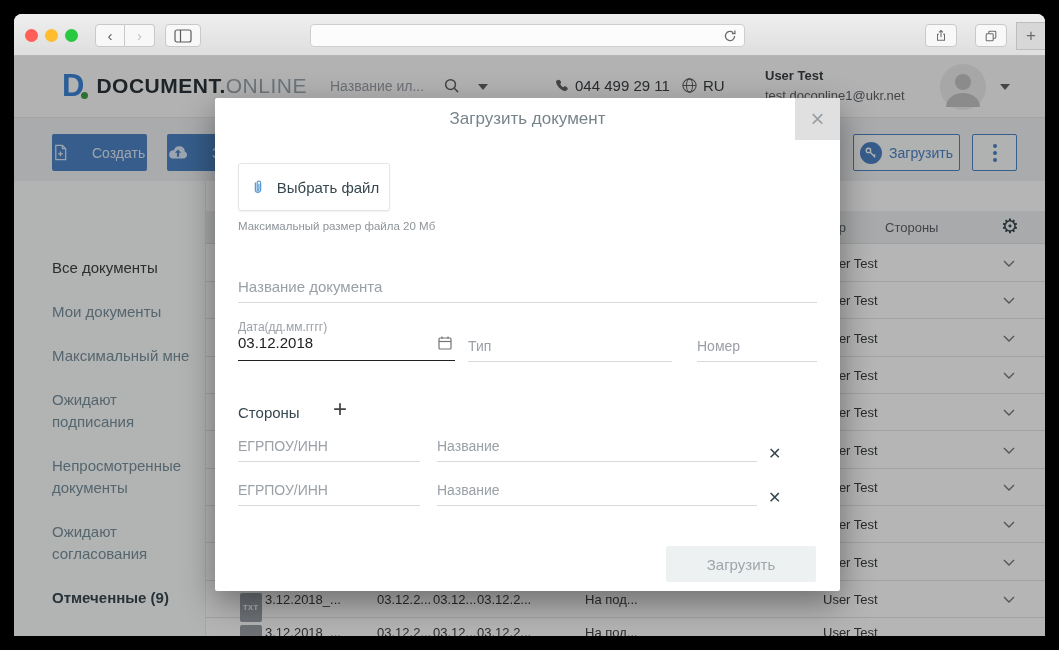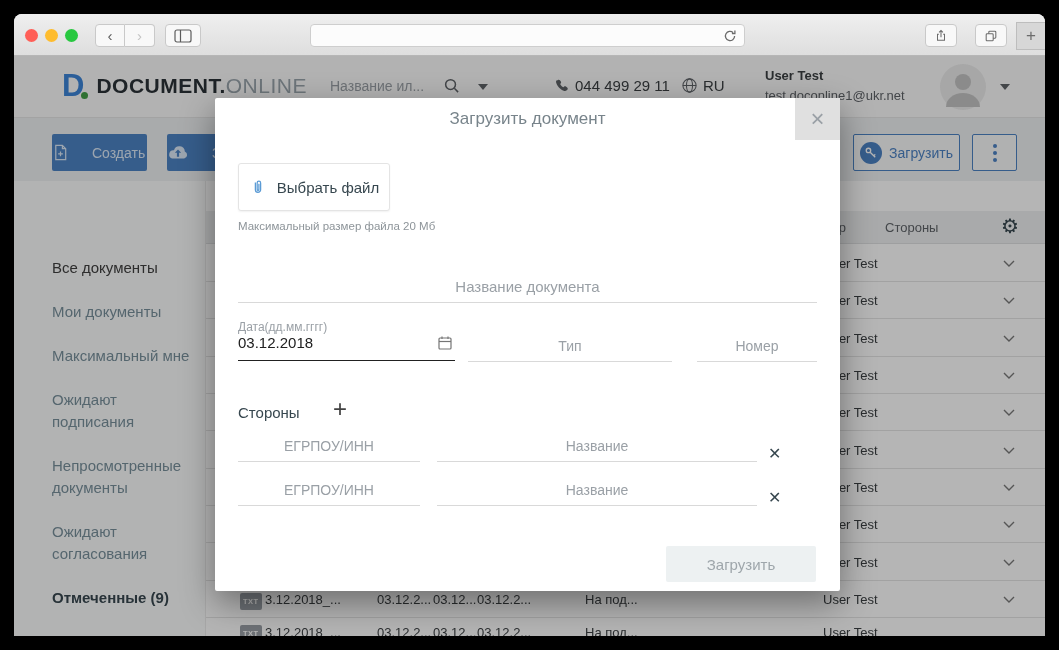--- a/index.html
+++ b/index.html
@@ -59,36 +59,36 @@
   .nav-item.bold { color:#37474f; font-weight:bold; }
 
   .tbl-head { position:absolute; left:192px; top:155px; width:839px; height:33px; background:#eef0f1; border-bottom:1px solid #dfe1e2; font-size:13px; color:#5f6368; }
   .th-author { position:absolute; left:568px; top:9px; width:72px; text-align:right; }
   .th-parties { position:absolute; left:679px; top:9px; }
   .gear { position:absolute; left:795px; top:3px; font-size:20px; color:#37474f; cursor:pointer; }
 
   .rows { position:absolute; left:192px; top:188px; width:839px; height:392px; background:#fff; }
   .trow { position:absolute; left:0; width:839px; height:38px; border-bottom:1px solid #e4e4e4; font-size:13px; color:#3c4043; cursor:pointer; }
   .trow > span { position:absolute; top:12px; white-space:nowrap; }
-  .trow .badge { top:13px; left:34px; background:#9aa0a6; color:#fff; font-size:7.5px; font-weight:bold; letter-spacing:.5px; padding:4px 3px; border-radius:2px; }
+  .trow .badge { top:13px; left:34px; background:#9aa0a6; color:#fff; font-size:7.5px; font-weight:bold; letter-spacing:.5px; padding:10px 3px; border-radius:2px; }
   .trow .badge:empty { background:transparent; }
   .c-name{left:59px;} .c-d1{left:171px;} .c-d2{left:227px;} .c-d3{left:271px;} .c-status{left:379px;} .c-author{left:617px;}
   .row-chev { position:absolute; left:797px; top:16px; width:12px; height:7px; }
   .trow.sliver { border-bottom:none; }
   .trow.sliver > span { top:8px; }
 
   .overlay { position:absolute; left:0; top:0; width:100%; height:100%; background:rgba(0,0,0,0.29); z-index:50; }
 
   
   .modal { position:absolute; left:201px; top:42px; width:625px; height:493px; background:#fff; border-radius:2px; box-shadow:0 12px 34px rgba(0,0,0,.4); z-index:100; }
   .m-title { position:absolute; left:0; top:11px; width:100%; text-align:center; font-size:17px; color:#78848b; }
   .m-close { position:absolute; right:0; top:0; width:45px; height:42px; background:#e0e0e0; display:flex; align-items:center; justify-content:center; font-size:24px; color:#9aa0a6; cursor:pointer; }
   .m-file-btn { position:absolute; left:23px; top:65px; width:152px; height:48px; background:#fff; border:1px solid #e4e4e4; border-radius:3px; box-shadow:0 1px 2px rgba(0,0,0,.06); display:flex; align-items:center; justify-content:center; gap:10px; font-size:15px; color:#37474f; cursor:pointer; }
   .m-note { position:absolute; left:23px; top:122px; font-size:11.5px; color:#8d9499; }
-  .u-input { border:none; border-bottom:1px solid #d9d9d9; background:transparent; font-size:14px; color:#14532d; outline:none; padding:0 0 7px 0; font-family:"Liberation Sans", sans-serif;text-align:center; }
+  .u-input { border:none; border-bottom:1px solid #d9d9d9; background:transparent; font-size:14px; color:#14532d; outline:none; padding:0 0 7px 0; font-family:"Liberation Sans", sans-serif; }
   .u-input::placeholder { color:#9aa0a6; }
   .m-name-input { position:absolute; left:23px; top:180px; width:579px; font-size:15px; }
   .m-date { position:absolute; left:23px; top:222px; width:217px; height:41px; border-bottom:1px solid #212121; }
   .m-date .lbl { font-size:12px; color:#9aa0a6; }
   .m-date .val { position:absolute; left:0; top:14px; width:190px; border:none; background:transparent; font-size:15px; color:#212121; outline:none; font-family:"Liberation Sans", sans-serif; }
   .m-date .cal { position:absolute; right:2px; top:15px; width:16px; height:16px; cursor:pointer; }
   .m-type   { position:absolute; left:253px; top:240px; width:204px; }
   .m-number { position:absolute; left:482px; top:240px; width:120px; }
   .m-parties-label { position:absolute; left:23px; top:306px; font-size:15px; color:#37474f; }
   .m-plus { position:absolute; left:118px; top:297px; font-size:24px; font-weight:300; color:#424242; cursor:pointer; }

